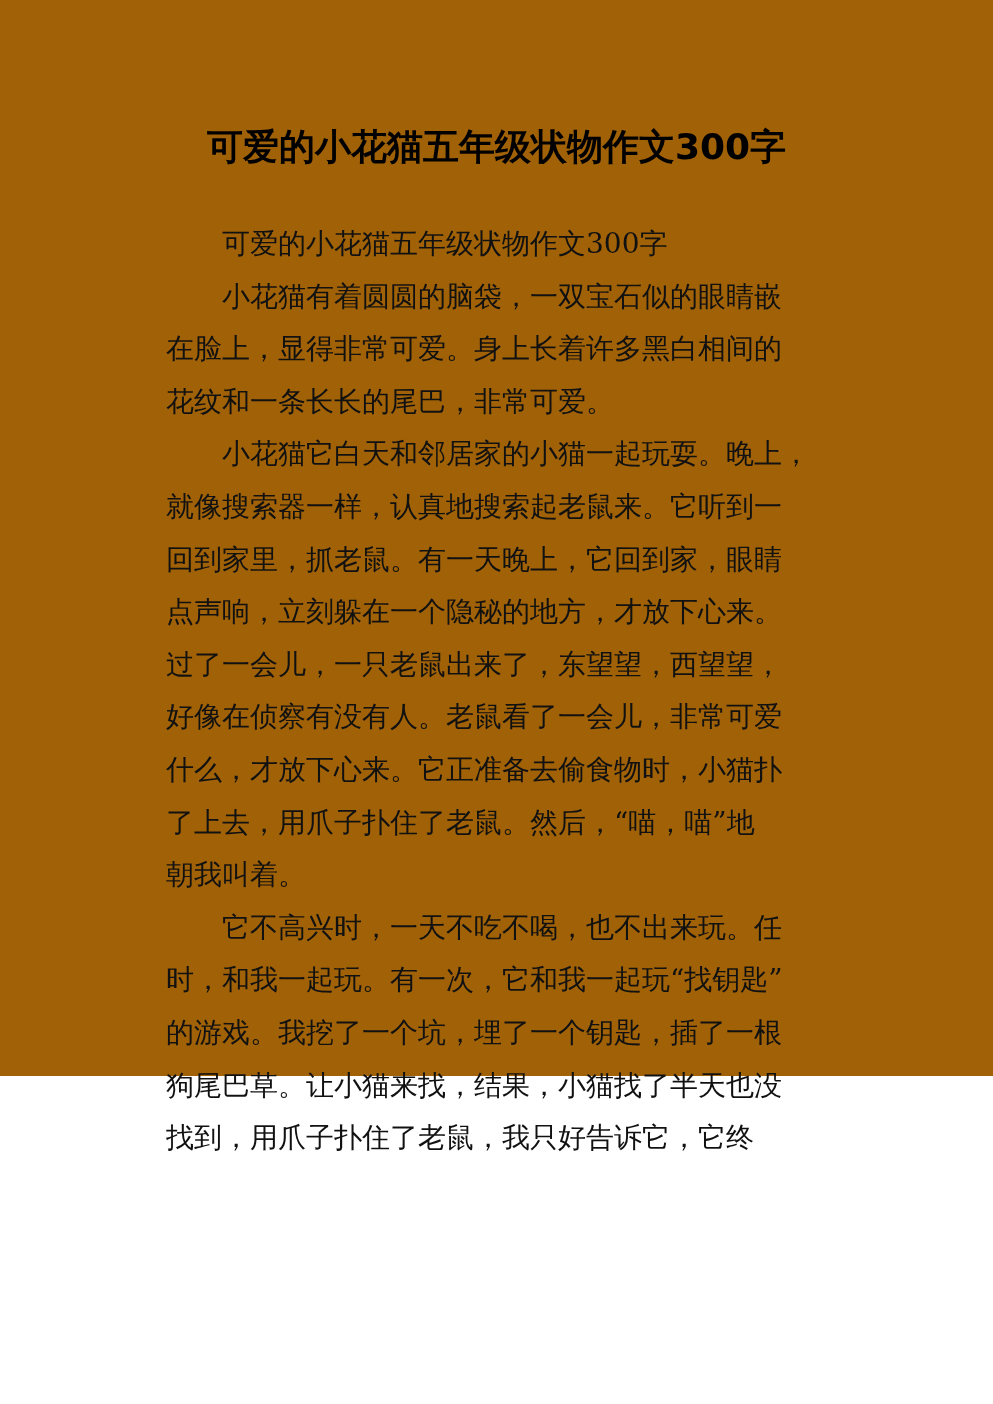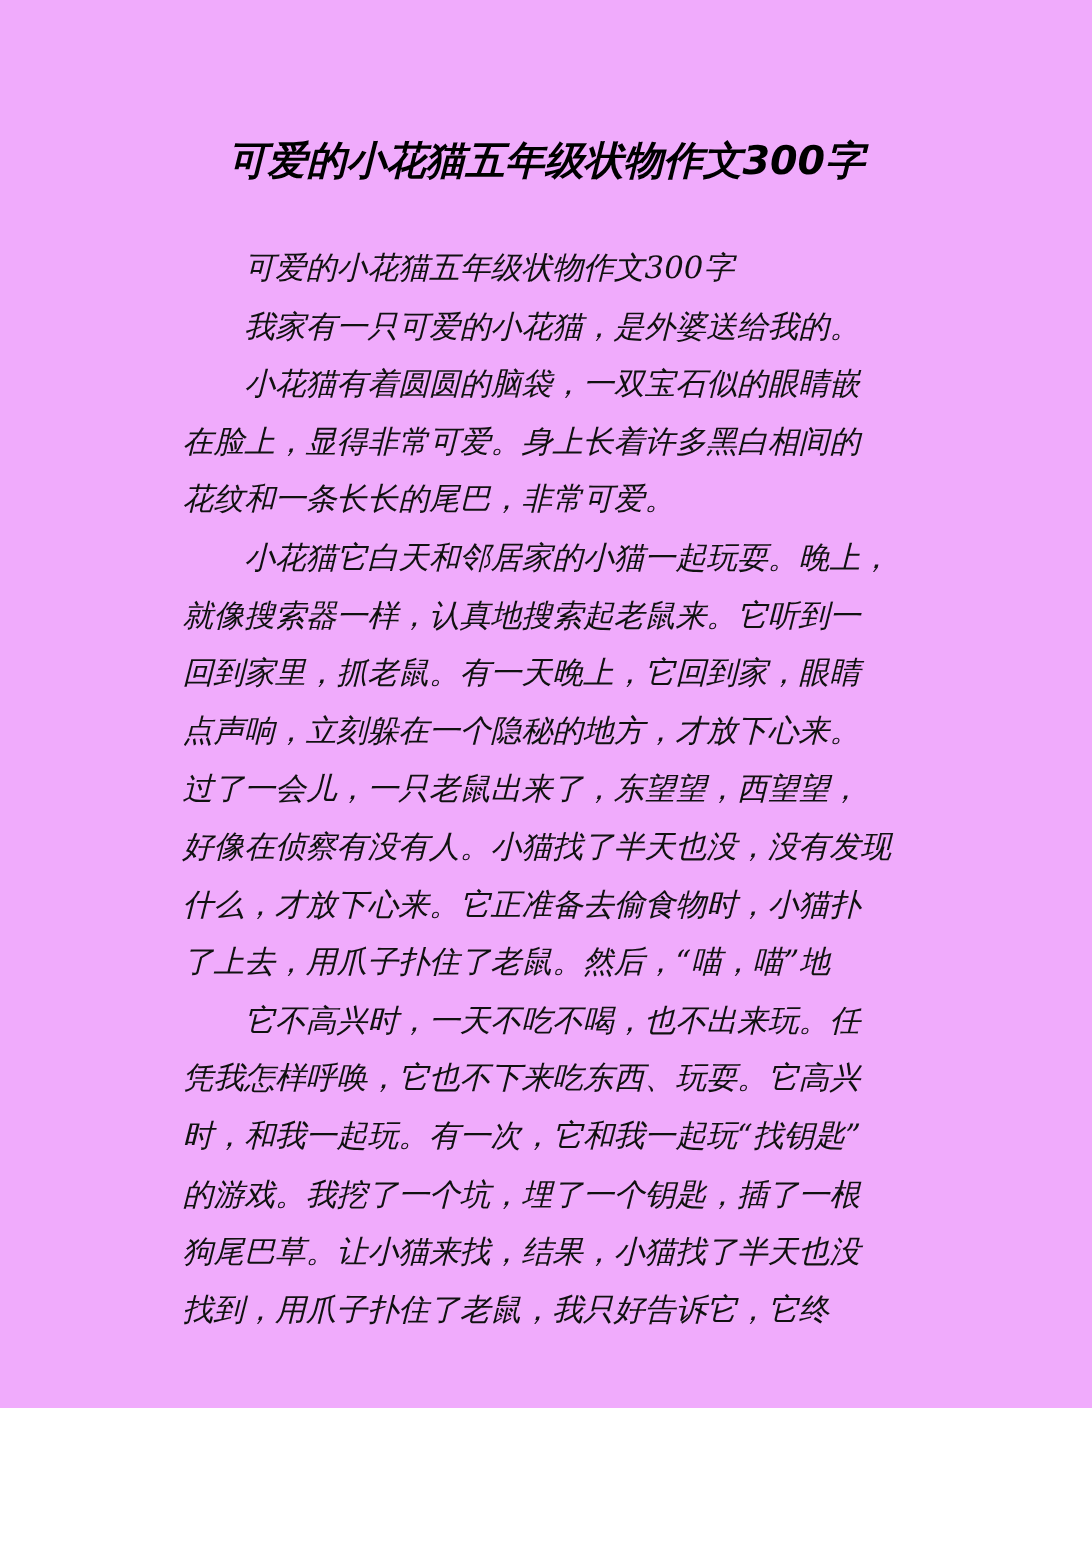--- a/index.html
+++ b/index.html
@@ -1,49 +1,48 @@
 <!DOCTYPE html>
 <html><head>
 <meta charset="utf-8">
 <style>
   html, body { margin: 0; padding: 0; background: #ffffff; }
   body { width: 993px; height: 1404px; position: relative; overflow: hidden; }
-  .page { position: absolute; left: 0; top: 0; width: 993px; height: 1280px; background: #f0abfc; font-style: italic; }
+  .page { position: absolute; left: 0; top: 0; width: 993px; height: 1076px; background: #a16207; }
   .title {
     position: absolute; left: 0; top: 122px; width: 993px; text-align: center;
     font-family: "DejaVu Sans", "Liberation Sans", sans-serif;
     font-weight: bold; font-size: 36px; line-height: 50px; color: #000;
     letter-spacing: 0px;
   }
   .body-text {
     position: absolute; left: 166px; top: 218px; width: 664px;
     font-family: "DejaVu Serif", "Liberation Serif", serif;
     font-size: 28px; line-height: 52.6px; color: #111;
   }
   .line { height: 52.6px; white-space: nowrap; overflow: visible; }
 </style>
 </head>
 <body>
 
 <div class="page">
   <div class="title">可爱的小花猫五年级状物作文300字</div>
   <div class="body-text">
     <div class="line">　　可爱的小花猫五年级状物作文300字</div>
-    <div class="line">　　我家有一只可爱的小花猫，是外婆送给我的。</div>
     <div class="line">　　小花猫有着圆圆的脑袋，一双宝石似的眼睛嵌</div>
     <div class="line">在脸上，显得非常可爱。身上长着许多黑白相间的</div>
     <div class="line">花纹和一条长长的尾巴，非常可爱。</div>
     <div class="line">　　小花猫它白天和邻居家的小猫一起玩耍。晚上，</div>
     <div class="line">就像搜索器一样，认真地搜索起老鼠来。它听到一</div>
     <div class="line">回到家里，抓老鼠。有一天晚上，它回到家，眼睛</div>
     <div class="line">点声响，立刻躲在一个隐秘的地方，才放下心来。</div>
     <div class="line">过了一会儿，一只老鼠出来了，东望望，西望望，</div>
-    <div class="line">好像在侦察有没有人。小猫找了半天也没，没有发现</div>
+    <div class="line">好像在侦察有没有人。老鼠看了一会儿，非常可爱</div>
     <div class="line">什么，才放下心来。它正准备去偷食物时，小猫扑</div>
     <div class="line">了上去，用爪子扑住了老鼠。然后，“喵，喵”地</div>
+    <div class="line">朝我叫着。</div>
     <div class="line">　　它不高兴时，一天不吃不喝，也不出来玩。任</div>
-    <div class="line">凭我怎样呼唤，它也不下来吃东西、玩耍。它高兴</div>
     <div class="line">时，和我一起玩。有一次，它和我一起玩“找钥匙”</div>
     <div class="line">的游戏。我挖了一个坑，埋了一个钥匙，插了一根</div>
     <div class="line">狗尾巴草。让小猫来找，结果，小猫找了半天也没</div>
     <div class="line">找到，用爪子扑住了老鼠，我只好告诉它，它终</div>
   </div>
 </div>
 
 </body></html>

